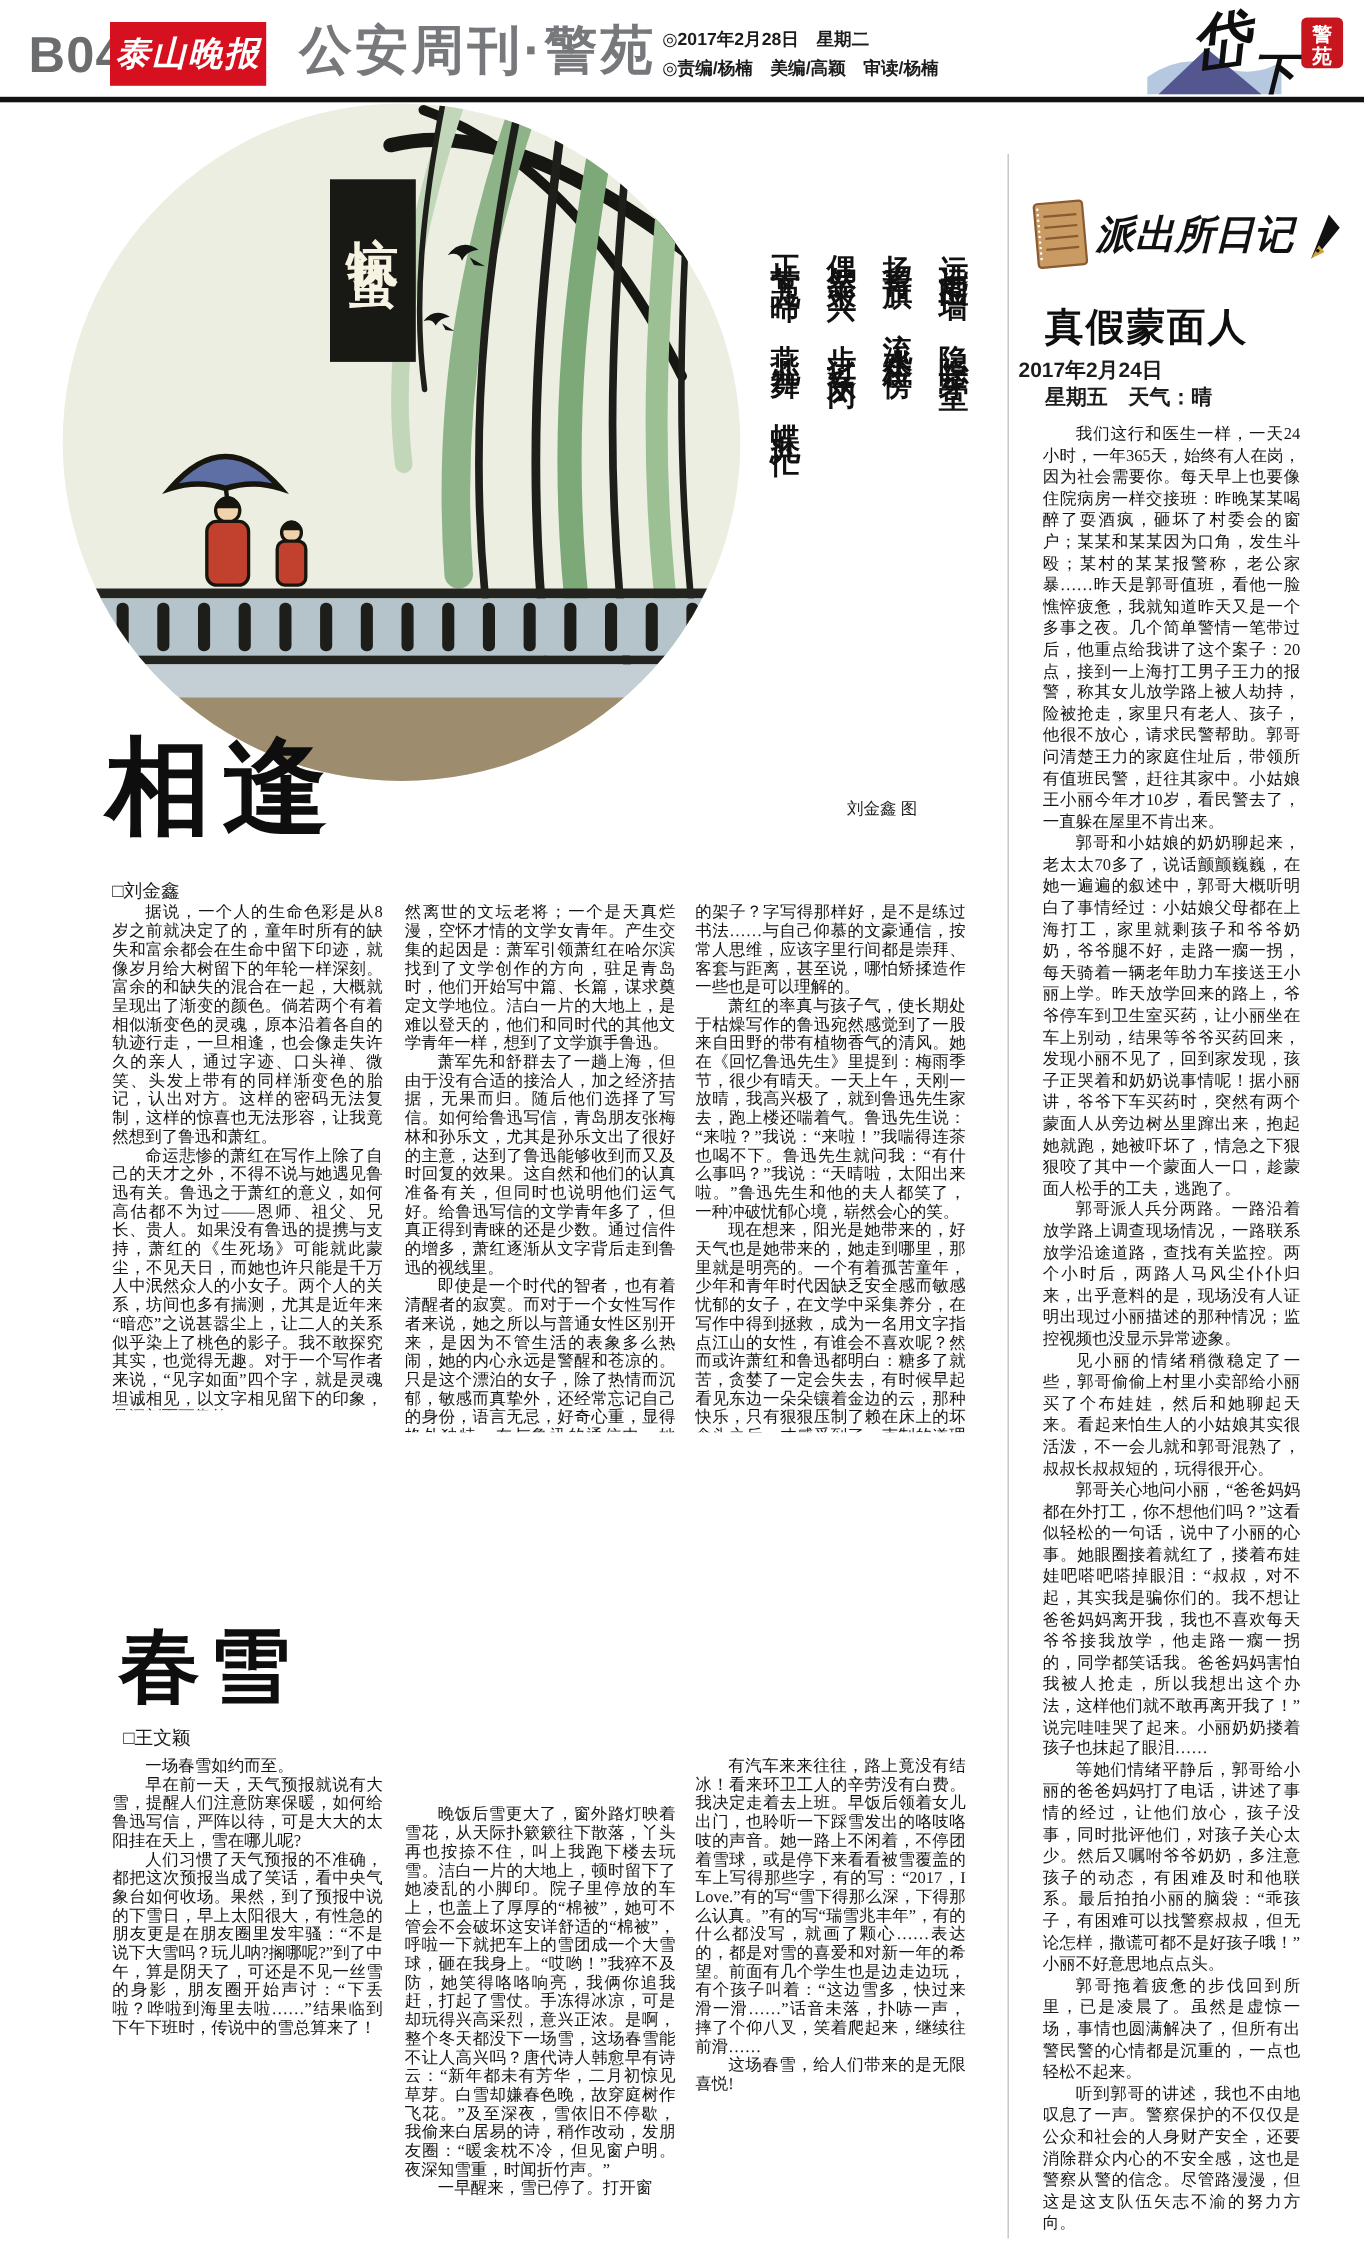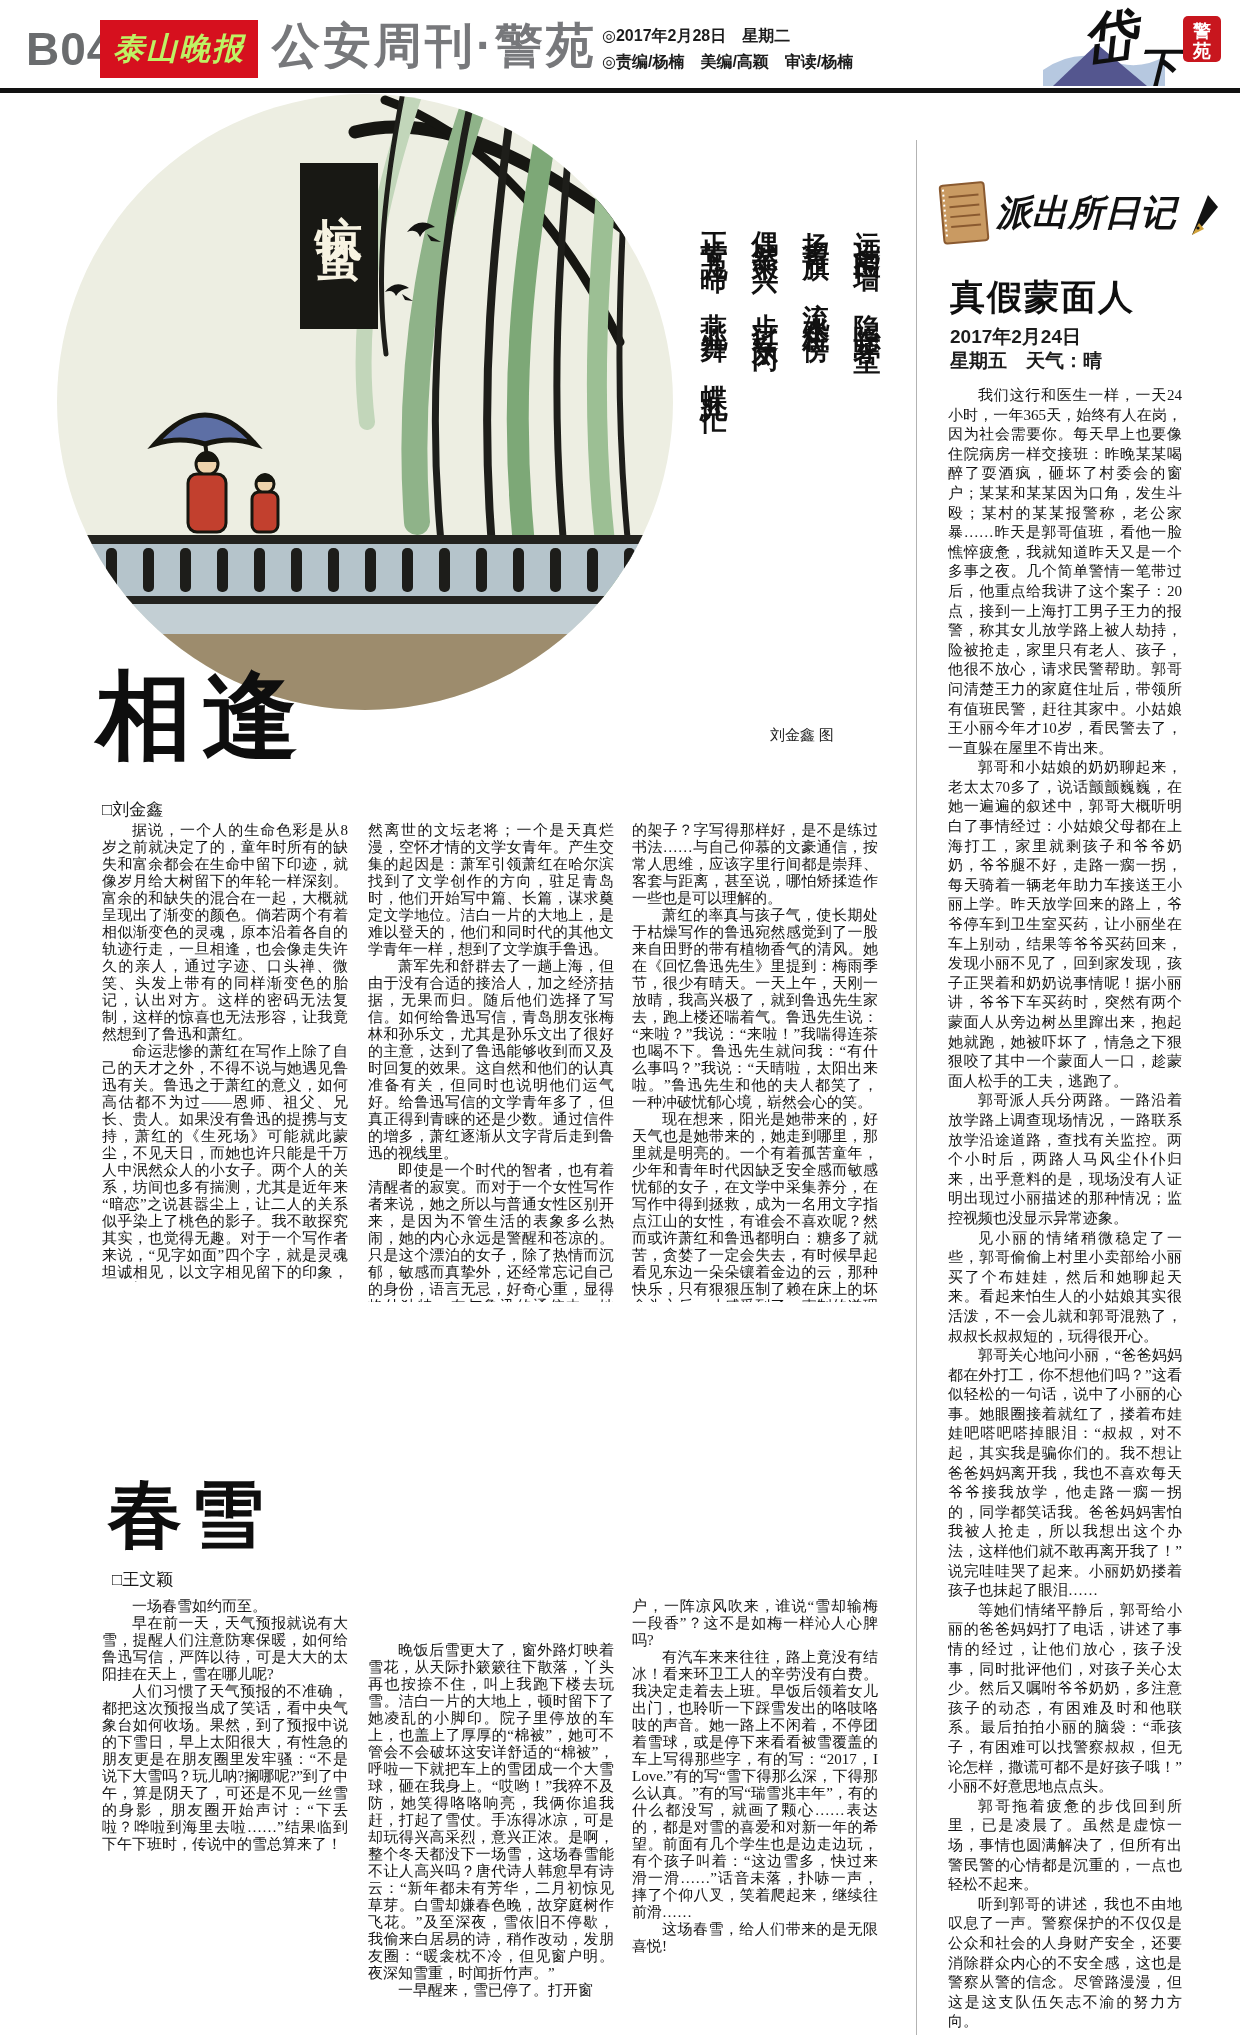--- a/index.html
+++ b/index.html
@@ -3,21 +3,21 @@
 <meta charset="utf-8">
 <style>
   html,body{margin:0;padding:0;background:#e8e8e8;}
   .page{position:relative;width:1240px;height:2043px;background:#ffffff;overflow:hidden;
         font-family:"Liberation Serif","DejaVu Serif",serif;color:#151515;}
   .sans{font-family:"Liberation Sans","DejaVu Sans",sans-serif;}
   .abs{position:absolute;}
 
   
   .pageno{left:26px;top:22px;font-size:46px;font-weight:bold;color:#6a6c6e;letter-spacing:1px;}
-  .masthead{left:100px;top:20px;width:158px;height:58px;background:#d6101e;color:#bef264;
+  .masthead{left:100px;top:20px;width:142px;height:58px;background:#d6101e;color:#ffffff;
             display:flex;align-items:center;justify-content:center;font-size:31px;font-weight:bold;
             font-style:italic;letter-spacing:2px;}
   .section-title{left:272px;top:14px;font-size:48px;font-weight:bold;color:#77787b;letter-spacing:3px;}
   .hdr-small{left:602px;font-size:16px;font-weight:600;color:#1c1c1c;}
   .hdr-rule{left:0;top:88px;width:1240px;height:5px;background:#121212;}
 
   
   .corner{left:1035px;top:0;width:195px;height:86px;}
   .corner svg{display:block;}
 
@@ -38,21 +38,21 @@
            overflow:hidden;color:#141414;}
   .para{margin:0;text-indent:2em;}
   .para.cont{text-indent:0;}
 
   
   .v-divider{left:916px;top:140px;width:1px;height:1895px;background:#b3b3b3;}
   .side-hdr{left:936px;top:178px;width:300px;height:70px;display:flex;align-items:center;gap:6px;}
   .side-hdr-label{font-size:36px;font-weight:bold;font-style:italic;color:#111;
                   font-family:"Liberation Sans","DejaVu Sans",sans-serif;white-space:nowrap;}
   .side-title{left:950px;top:274px;font-size:35px;font-weight:bold;color:#0f0f0f;letter-spacing:2px;}
-  .side-date{left:950px;top:324px;font-size:19px;font-weight:bold;color:#1c1c1c;}
+  .side-date{left:926px;top:324px;font-size:19px;font-weight:bold;color:#1c1c1c;}
   .side-weather{left:950px;top:348px;font-size:19px;font-weight:bold;color:#1c1c1c;}
   .side-body{left:948px;top:386px;width:234px;height:1650px;font-size:15px;line-height:19.6px;
              text-align:justify;overflow:hidden;}
 </style>
 </head>
 <body>
 
 <div class="page">
 
   <div class="abs pageno sans">B04</div>
@@ -175,21 +175,20 @@
   <div class="art-col" style="left:102px;top:1598px;height:444px;">
       <p class="para">一场春雪如约而至。</p>
       <p class="para">早在前一天，天气预报就说有大雪，提醒人们注意防寒保暖，如何给鲁迅写信，严阵以待，可是大大的太阳挂在天上，雪在哪儿呢?</p>
       <p class="para">人们习惯了天气预报的不准确，都把这次预报当成了笑话，看中央气象台如何收场。果然，到了预报中说的下雪日，早上太阳很大，有性急的朋友更是在朋友圈里发牢骚：“不是说下大雪吗？玩儿呐?搁哪呢?”到了中午，算是阴天了，可还是不见一丝雪的身影，朋友圈开始声讨：“下丢啦？哗啦到海里去啦……”结果临到下午下班时，传说中的雪总算来了！</p>
     </div>
   <div class="art-col" style="left:368px;top:1598px;height:444px;margin-top:44px;">
       <p class="para">晚饭后雪更大了，窗外路灯映着雪花，从天际扑簌簌往下散落，丫头再也按捺不住，叫上我跑下楼去玩雪。洁白一片的大地上，顿时留下了她凌乱的小脚印。院子里停放的车上，也盖上了厚厚的“棉被”，她可不管会不会破坏这安详舒适的“棉被”，呼啦一下就把车上的雪团成一个大雪球，砸在我身上。“哎哟！”我猝不及防，她笑得咯咯响亮，我俩你追我赶，打起了雪仗。手冻得冰凉，可是却玩得兴高采烈，意兴正浓。是啊，整个冬天都没下一场雪，这场春雪能不让人高兴吗？唐代诗人韩愈早有诗云：“新年都未有芳华，二月初惊见草芽。白雪却嫌春色晚，故穿庭树作飞花。”及至深夜，雪依旧不停歇，我偷来白居易的诗，稍作改动，发朋友圈：“暖衾枕不冷，但见窗户明。夜深知雪重，时闻折竹声。”</p>
       <p class="para">一早醒来，雪已停了。打开窗</p>
     </div>
   <div class="art-col" style="left:632px;top:1598px;height:444px;">
-      <p class="para cont">户，一阵凉风吹来，谁说“雪却输梅一段香”？这不是如梅一样沁人心脾吗?</p>
       <p class="para">有汽车来来往往，路上竟没有结冰！看来环卫工人的辛劳没有白费。我决定走着去上班。早饭后领着女儿出门，也聆听一下踩雪发出的咯吱咯吱的声音。她一路上不闲着，不停团着雪球，或是停下来看看被雪覆盖的车上写得那些字，有的写：“2017，I Love.”有的写“雪下得那么深，下得那么认真。”有的写“瑞雪兆丰年”，有的什么都没写，就画了颗心……表达的，都是对雪的喜爱和对新一年的希望。前面有几个学生也是边走边玩，有个孩子叫着：“这边雪多，快过来滑一滑……”话音未落，扑哧一声，摔了个仰八叉，笑着爬起来，继续往前滑……</p>
       <p class="para">这场春雪，给人们带来的是无限喜悦!</p>
     </div>
 
   <div class="abs v-divider"></div>
 
   <div class="abs side-hdr">
     <svg width="54" height="66" viewBox="0 0 54 66">
       <g transform="rotate(-5 27 33)">
         <rect x="6" y="4" width="44" height="58" rx="3" fill="#c99a62" stroke="#8a5a30" stroke-width="2"></rect>

